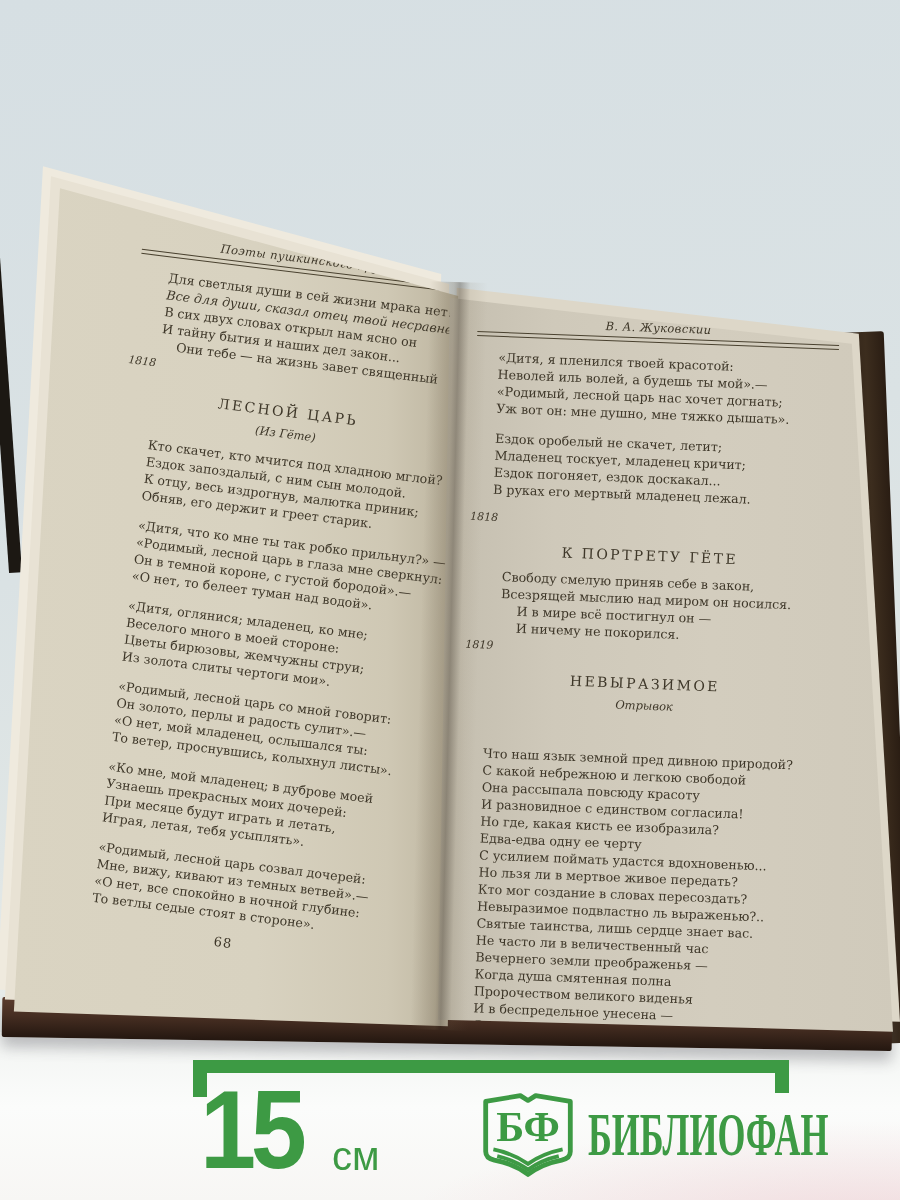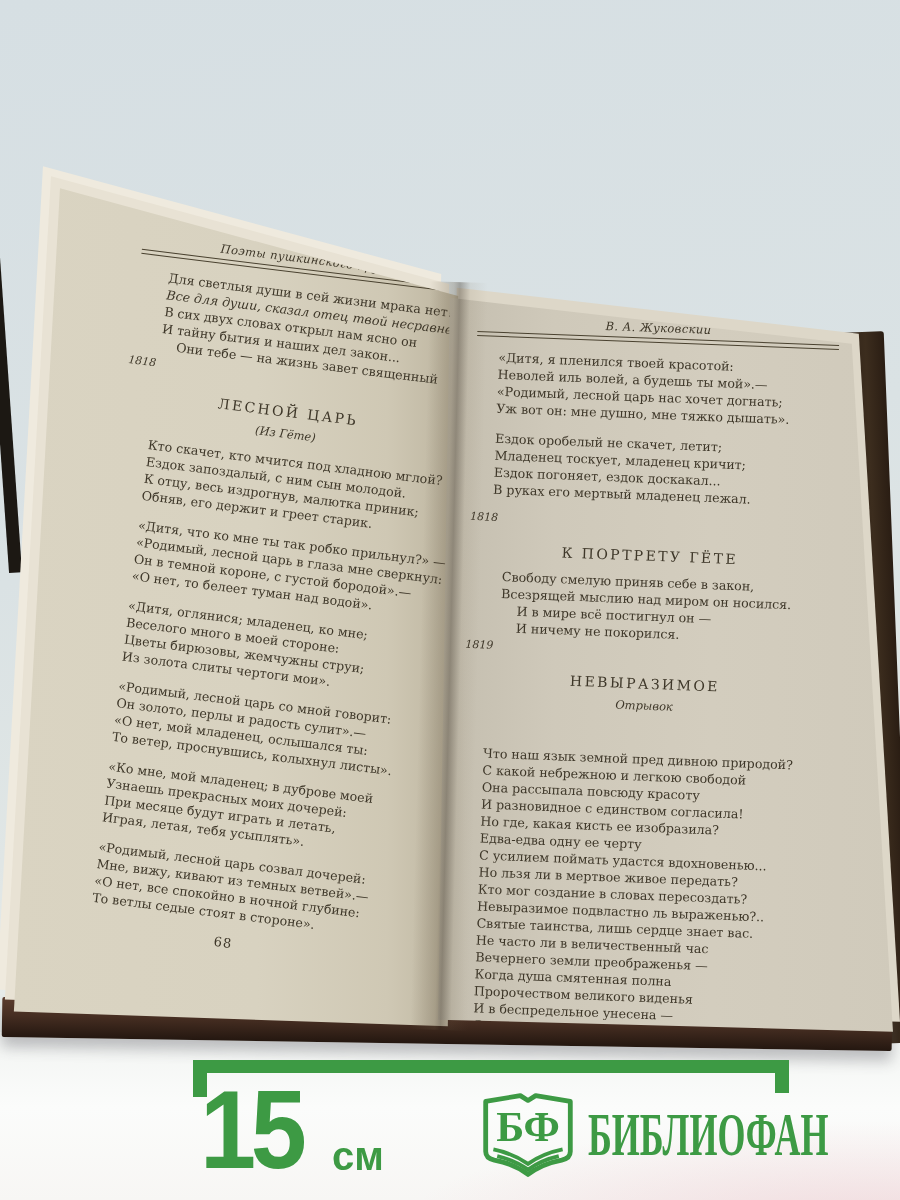--- a/index.html
+++ b/index.html
@@ -54,21 +54,21 @@
   
   .footer{position:absolute;left:0;top:0;width:900px;height:1200px;z-index:10;pointer-events:none;}
   .ruler-bar{position:absolute;left:193px;top:1060px;width:596px;height:13px;background:#3d9a44;}
   .ruler-bar::before,.ruler-bar::after{content:"";position:absolute;top:0;width:14px;height:37px;background:#3d9a44;}
   .ruler-bar::before{left:0;}
   .ruler-bar::after{right:0;height:33px;}
   .ruler-value{position:absolute;left:200px;top:1082px;font-family:"Liberation Sans",sans-serif;
     font-weight:bold;font-size:112px;line-height:.85;letter-spacing:-6px;color:#3d9a44;
     transform:scaleX(.9);transform-origin:left top;}
   .ruler-unit{position:absolute;left:332px;top:1134px;font-family:"Liberation Sans",sans-serif;
-    font-weight:bold;font-size:40px;color:#3d9a44;}
+    font-weight:normal;font-size:40px;color:#3d9a44;}
   .logo-icon{position:absolute;left:478px;top:1086px;}
   .logo-name{position:absolute;left:588px;top:1103px;font-family:"Liberation Serif",serif;
     font-weight:bold;font-size:62px;line-height:1;color:#3d9a44;transform:scaleX(.58);transform-origin:left top;}
 </style>
 </head>
 <body>
 
 <div class="photo">
 
   <div class="table-surface"></div>

